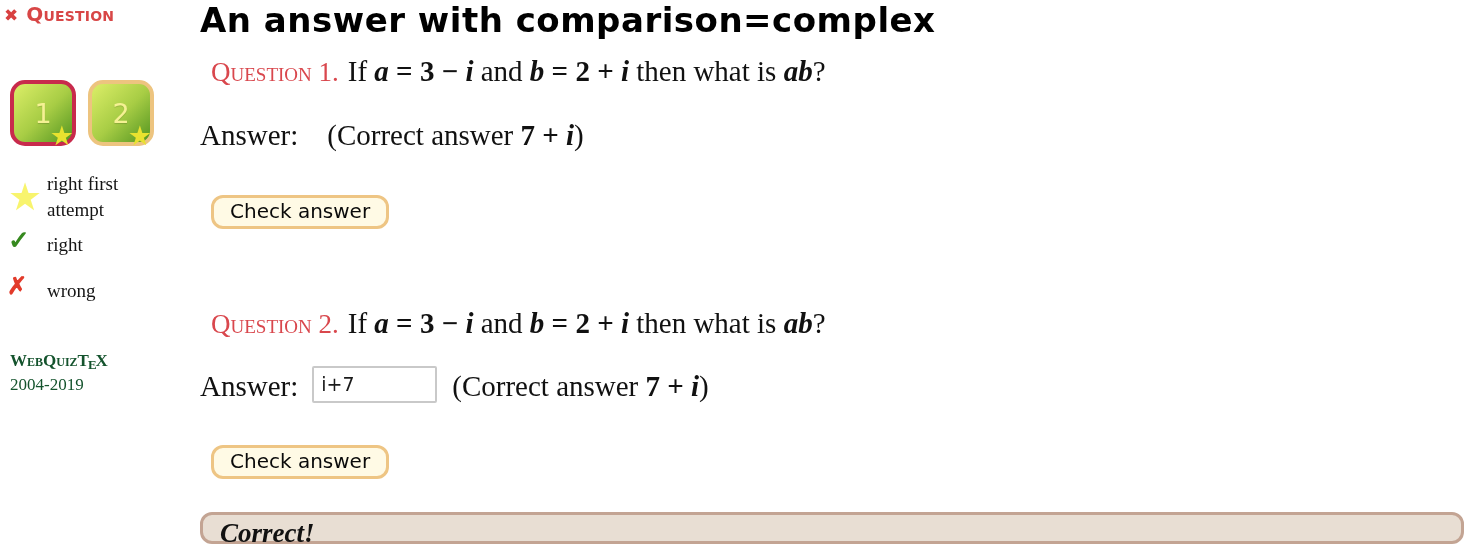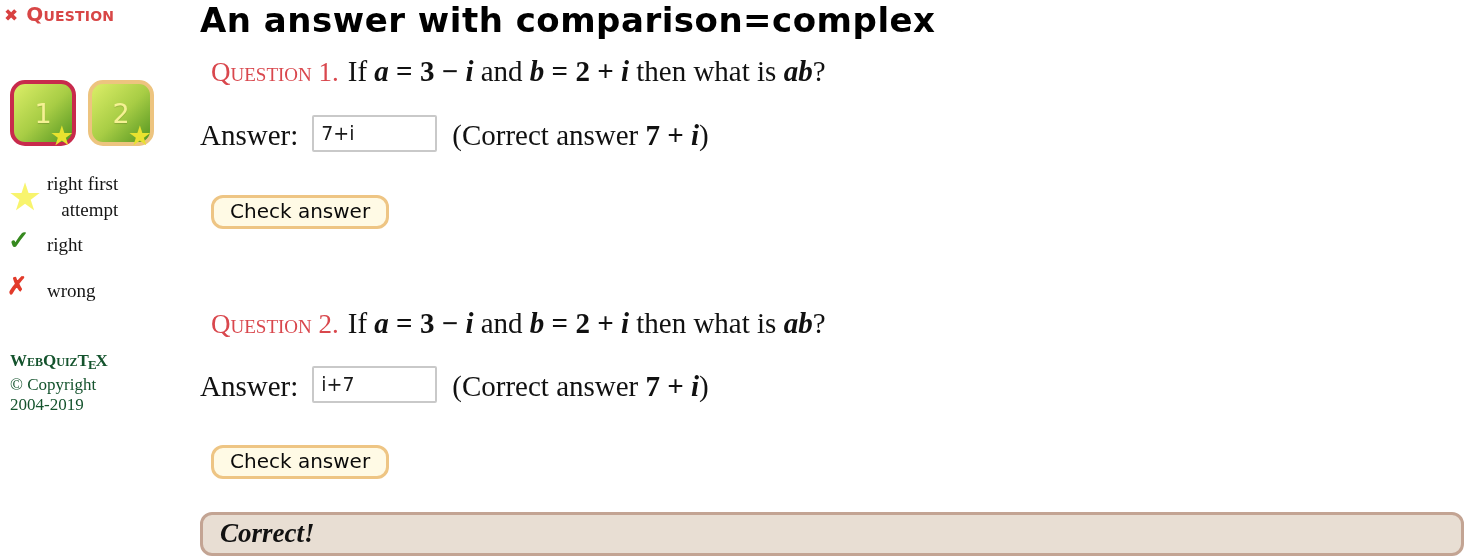--- a/index.html
+++ b/index.html
@@ -19,21 +19,21 @@
           display:flex; align-items:center; justify-content:center; }
   .qbtn-current { border-color:#c82a4c; }
   .qbtn-done    { border-color:#edc47f; }
   .qnum  { font-family:"DejaVu Sans",sans-serif; font-size:27px; color:#f5f193; text-shadow:0 1px 1px rgba(0,0,0,.15); }
   .qstar { position:absolute; right:-2px; bottom:-8px; font-size:27px; color:#e9e22f; line-height:1; }
 
   .lg-star  { position:absolute; left:8px;  top:178px; font-size:38px; color:#f8f46d; line-height:1; }
   .lg-check { position:absolute; left:8px;  top:228px; font-size:26px; font-weight:bold; color:#36891f; line-height:1; }
   .lg-cross { position:absolute; left:7px;  top:274px; font-size:24px; font-weight:bold; color:#e23a2a; line-height:1; }
   .lg-text  { position:absolute; left:47px; font-size:19px; line-height:26px; color:#151515; }
-  .lg-t1 { top:171px;text-align:right; } .lg-t2 { top:232px; } .lg-t3 { top:278px; }
+  .lg-t1 { top:171px; } .lg-t2 { top:232px; } .lg-t3 { top:278px; }
 
   .sb-footer { position:absolute; left:10px; top:351px; width:180px; text-align:left;
                color:#14532d; font-family:Liberation Serif, serif; font-size:17px; line-height:20px; }
   .logo-line { font-weight:bold; font-size:17px; }
   .sc { font-variant:small-caps; }
   .tex-e { display:inline-block; font-size:13px; vertical-align:-3px; margin:0 -1px; }
 
   
   .page-title { position:absolute; left:200px; top:0px; font-family:"DejaVu Sans",sans-serif;
                 font-weight:bold; font-size:34px; color:#000000; letter-spacing:0.5px; white-space:nowrap; }
@@ -49,21 +49,21 @@
   .ans-label { font-size:29px; margin-right:14px; color:#111; }
   .ans-input { width:125px; height:37px; box-sizing:border-box; border:2px solid #c9c9c9; border-radius:2px;
                font-family:"DejaVu Sans",sans-serif; font-size:19px; padding:0 6px 2px 7px; color:#1a1a1a; background:#fff; }
   .correct-note { font-size:29px; margin-left:15px; color:#111; }
 
   .check-btn { position:absolute; left:203px; font-family:"DejaVu Sans",sans-serif; font-size:20px;
                color:#0a0a0a; background:#fffae5; border:3px solid #eec584; border-radius:12px;
                padding:2px 16px 3px; line-height:23px; cursor:pointer;margin-left:8px; }
   .cb1 { top:195px; } .cb2 { top:445px; }
 
-  .feedback { position:absolute; left:200px; top:512px; width:1264px; height:44px; box-sizing:border-box;
+  .feedback { position:absolute; left:200px; top:512px; width:1264px; height:32px; box-sizing:border-box;
               background:#e8ded3; border:3px solid #c3a493; border-radius:12px; }
   .feedback-text { position:absolute; left:17px; top:3px; font-size:27px; font-style:italic;
                    font-weight:bold; color:#111; }
 </style>
 </head>
 <body>
 
 <div class="screen">
 
   <aside>
@@ -90,35 +90,33 @@
     </div>
 
     <span class="lg-check">✓</span>
     <div class="lg-text lg-t2">right</div>
 
     <span class="lg-cross">✗</span>
     <div class="lg-text lg-t3">wrong</div>
 
     <div class="sb-footer">
       <div class="logo-line"><span class="sc">WebQuiz</span><span>T</span><span class="tex-e">E</span><span>X</span></div>
-      <div>© Copyright</div>
       <div>2004-2019</div>
     </div>
   </aside>
 
   <main>
     <h1 class="page-title" style="margin:0;">An answer with comparison=complex</h1>
 
     <div class="question q1">
       <span class="qlabel">Question 1.</span><span>If </span><em class="mv">a</em><span class="mnum"> = 3 − </span><em class="mv">i</em><span> and </span><em class="mv">b</em><span class="mnum"> = 2 + </span><em class="mv">i</em><span> then what is </span><em class="mv">ab</em><span>?</span>
     </div>
 
     <div class="answer-row ar1">
       <span class="ans-label">Answer:</span>
-      <input class="ans-input" type="text" value="7+i" style="">
       <span class="correct-note"><span>(Correct answer </span><span class="mnum">7 + </span><em class="mv">i</em><span>)</span></span>
     </div>
 
     <button class="check-btn cb1">Check answer</button>
 
     <div class="question q2">
       <span class="qlabel">Question 2.</span><span>If </span><em class="mv">a</em><span class="mnum"> = 3 − </span><em class="mv">i</em><span> and </span><em class="mv">b</em><span class="mnum"> = 2 + </span><em class="mv">i</em><span> then what is </span><em class="mv">ab</em><span>?</span>
     </div>
 
     <div class="answer-row ar2">

